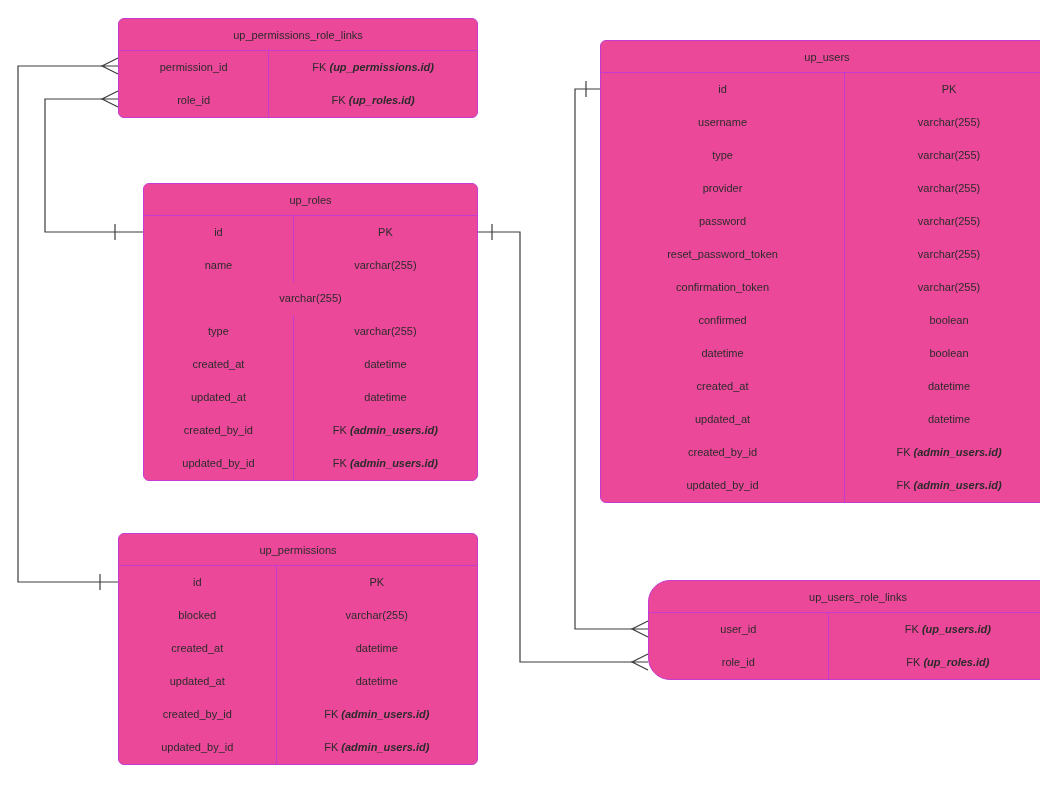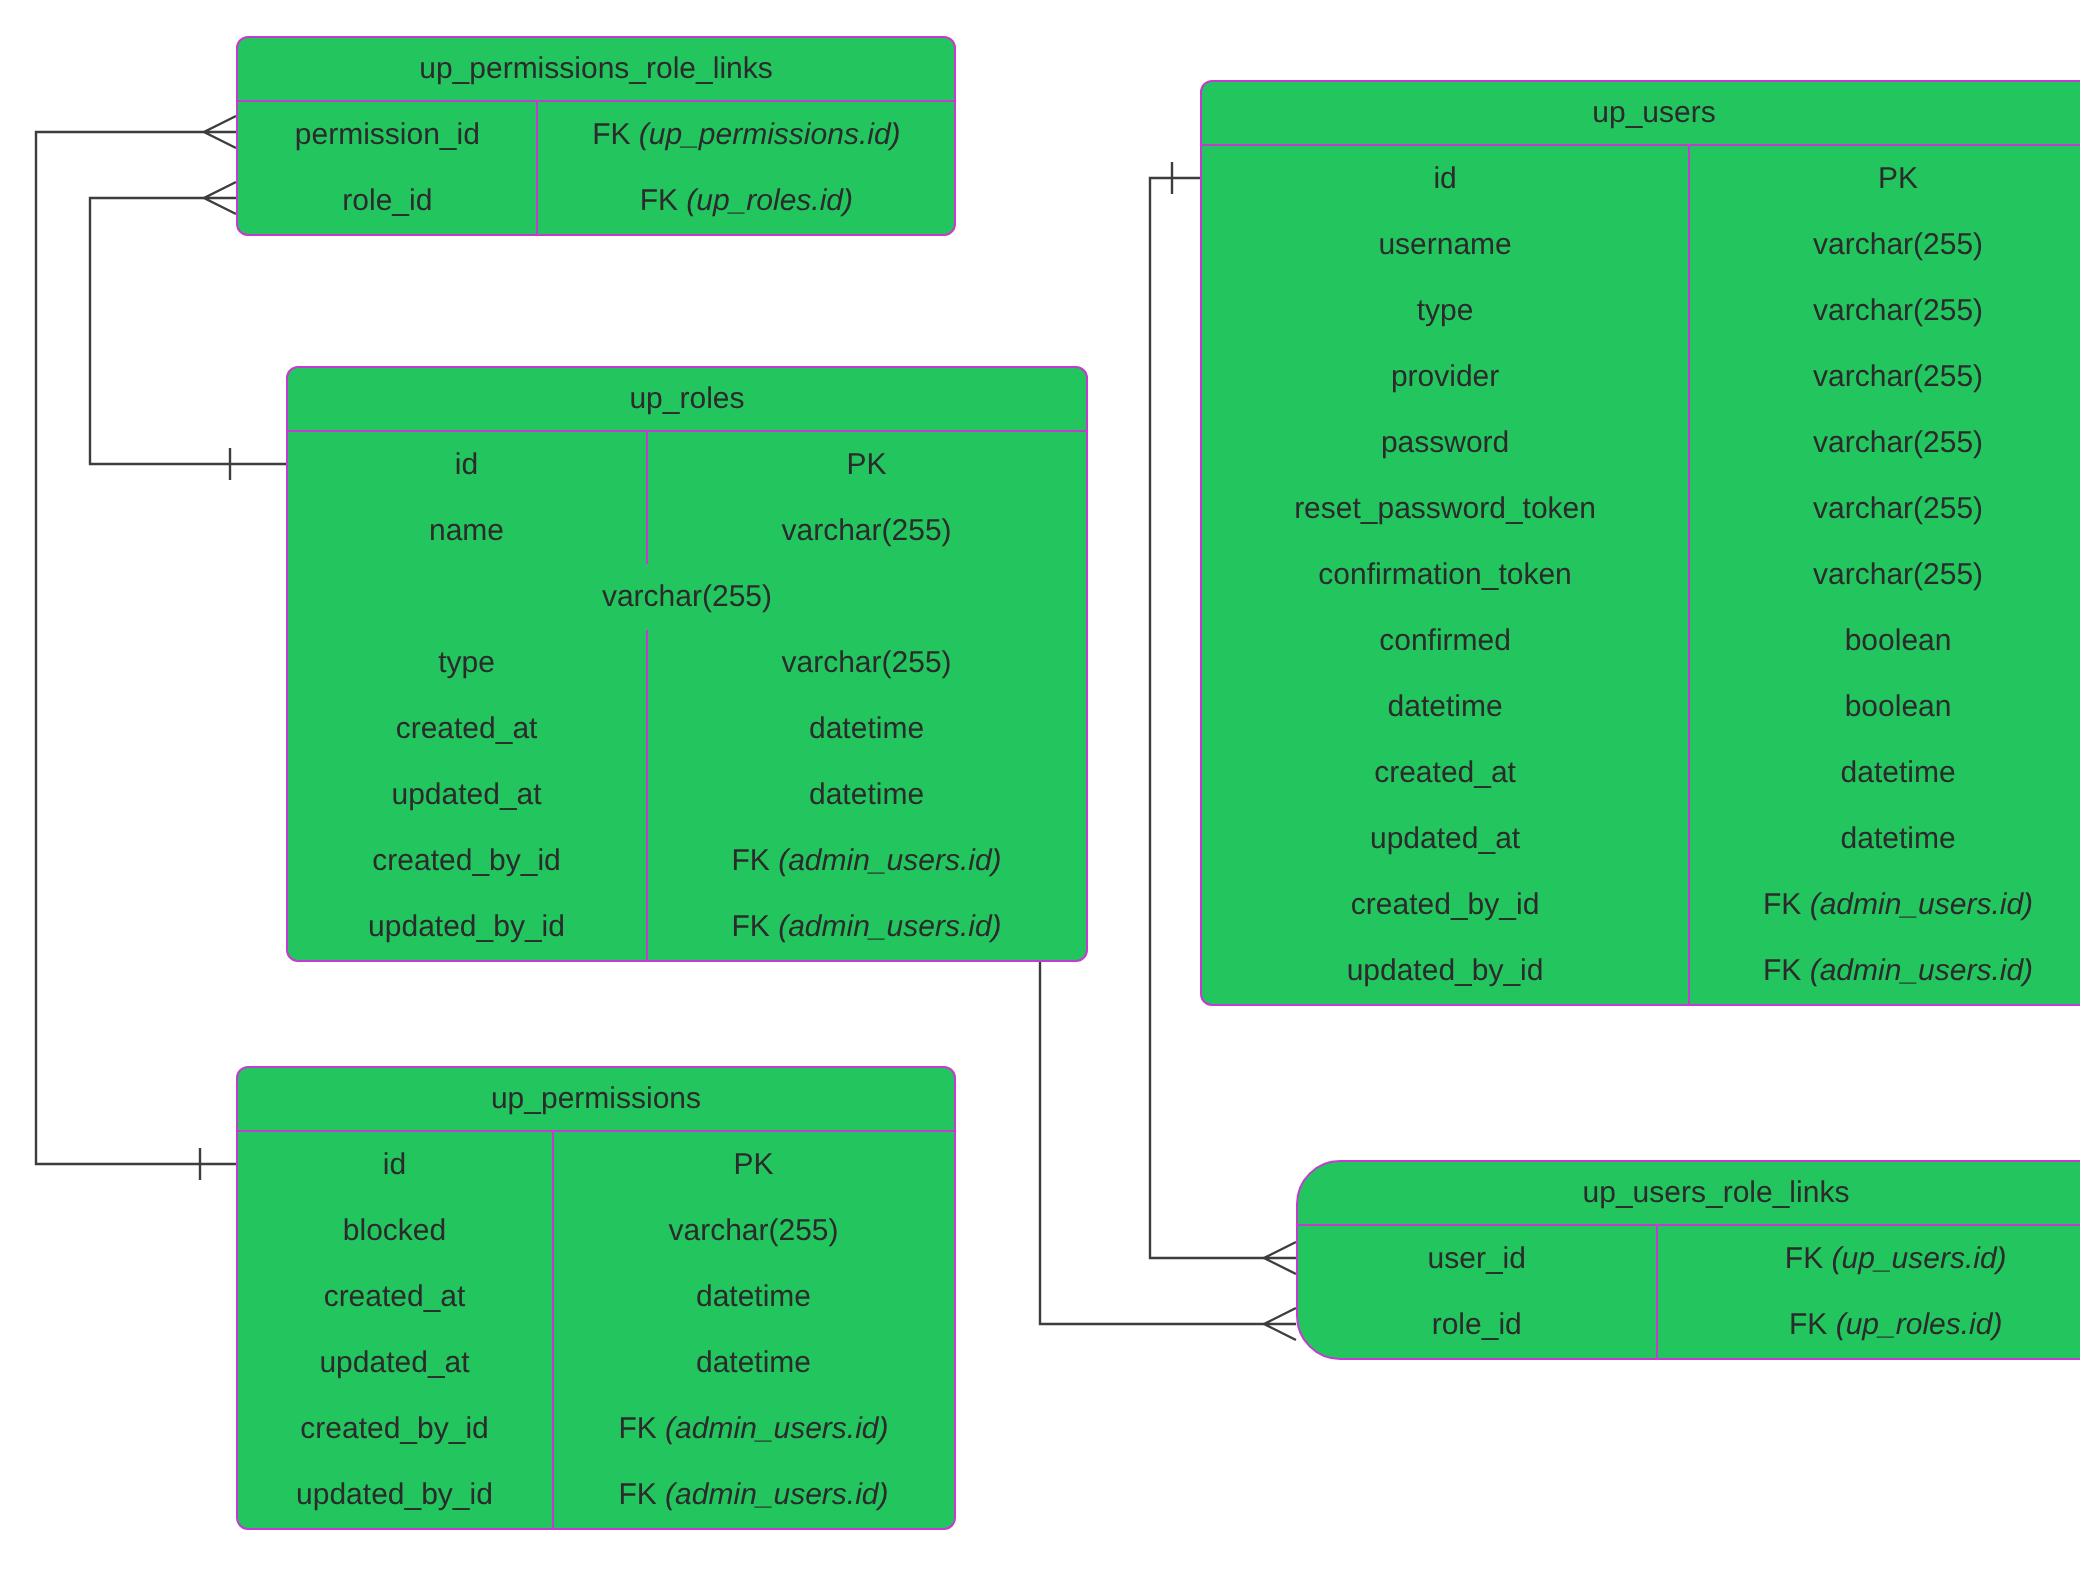--- a/index.html
+++ b/index.html
@@ -13,44 +13,44 @@
     overflow: hidden;
     --accent: #c43bcf;
     --line: #3d3d3d;
   }
   #canvas { position: absolute; inset: 0; }
   #connectors { position: absolute; top: 0; left: 0; }
   .conn { fill: none; stroke: var(--line); stroke-width: 1.2; }
 
   .erd-table {
     position: absolute;
-    background: #22c55e;
+    background: #ec4899;
     border: 1px solid var(--accent);
     border-radius: 6px;
     overflow: hidden;
-    font-size: 15px;
+    font-size: 11px;
   }
   .erd-header {
     height: 32px;
     display: flex; align-items: center; justify-content: center;
     border-bottom: 1px solid var(--accent);
     white-space: nowrap;
   }
   .erd-row { display: flex; height: 33px; }
   .cell {
     height: 33px; line-height: 33px;
     text-align: center; white-space: nowrap; overflow: hidden;
   }
   .cell.field { width: var(--split); border-right: 1px solid var(--accent); }
   .cell.type { flex: 1; }
-  .ref { font-style: italic; }
+  .ref { font-style: italic; font-weight: bold; }
 
   
   #t0 { left: 118px; top: 18px;  width: 360px; --split: 42%; }
-  #t1 { left: 143px; top: 183px; width: 401px; --split: 45%; }
+  #t1 { left: 143px; top: 183px; width: 335px; --split: 45%; }
   #t2 { left: 600px; top: 40px;  width: 454px; --split: 54%; }
   #t3 { left: 118px; top: 533px; width: 360px; --split: 44%; }
   #t4 { left: 648px; top: 580px; width: 420px; border-radius: 22px; --split: 43%; }
 </style>
 </head>
 <body style="--accent: #c43bcf; --line: #3d3d3d; background: rgb(255, 255, 255); color: rgb(43, 43, 43);">
 
 <div id="canvas">
 
   <svg id="connectors" width="1040" height="785">

